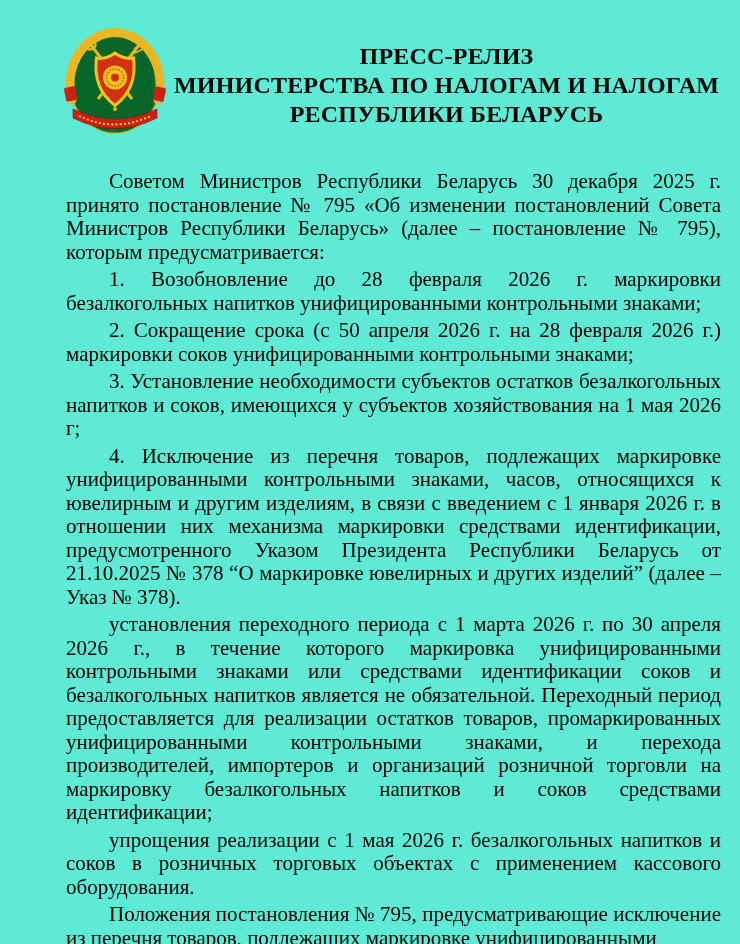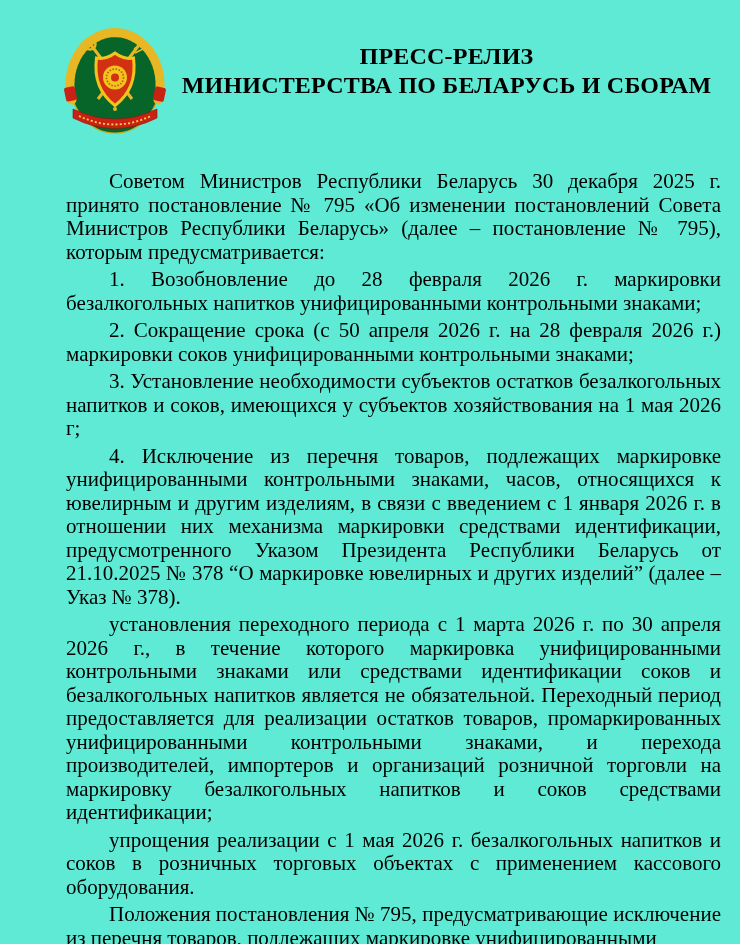--- a/index.html
+++ b/index.html
@@ -78,21 +78,22 @@
 
         <circle cx="53" cy="84" r="2" fill="#e8b723"></circle>
 
         <path d="M 11,84 Q 53,104 95,84 L 95,93 Q 53,114 11,93 Z" fill="#c92114" stroke="#8f130b" stroke-width="0.6"></path>
         <path d="M 17,91 Q 53,108 89,91" fill="none" stroke="#ffd34d" stroke-width="1.8" stroke-dasharray="2 2.2"></path>
       </svg>
     </div>
 
     <div class="title-block">
       <div class="title-line">ПРЕСС-РЕЛИЗ</div>
-      <div class="title-line">МИНИСТЕРСТВА ПО БЕЛАРУСЬ И СБОРАМ</div>
+      <div class="title-line">МИНИСТЕРСТВА ПО НАЛОГАМ И НАЛОГАМ</div>
+      <div class="title-line">РЕСПУБЛИКИ БЕЛАРУСЬ</div>
     </div>
 
   </header>
 
   <main class="body-text">
       <p class="para"><span>Советом Министров Республики Беларусь 30 декабря 2025 г. принято постановление № 795 «Об изменении постановлений Совета Министров Республики Беларусь» (далее – постановление № 795), которым предусматривается:</span></p>
       <p class="para"><b>1. Возобновление</b><span> до 28 февраля 2026 г. маркировки безалкогольных напитков унифицированными контрольными знаками;</span></p>
       <p class="para"><b>2. Сокращение</b><span> срока (с 50 апреля 2026 г. на 28 февраля 2026 г.) маркировки соков унифицированными контрольными знаками;</span></p>
       <p class="para"><b>3. Установление необходимости</b><span> субъектов </span><b>остатков</b><span> безалкогольных напитков и соков, имеющихся у субъектов хозяйствования на 1 мая 2026 г;</span></p>
       <p class="para"><b>4. Исключение</b><span> из перечня товаров, подлежащих маркировке унифицированными контрольными знаками, часов, относящихся к ювелирным и другим изделиям, в связи с введением с 1 января 2026 г. в отношении них механизма маркировки средствами идентификации, предусмотренного Указом Президента Республики Беларусь от 21.10.2025 № 378 “О маркировке ювелирных и других изделий” (далее – Указ № 378).</span></p>

